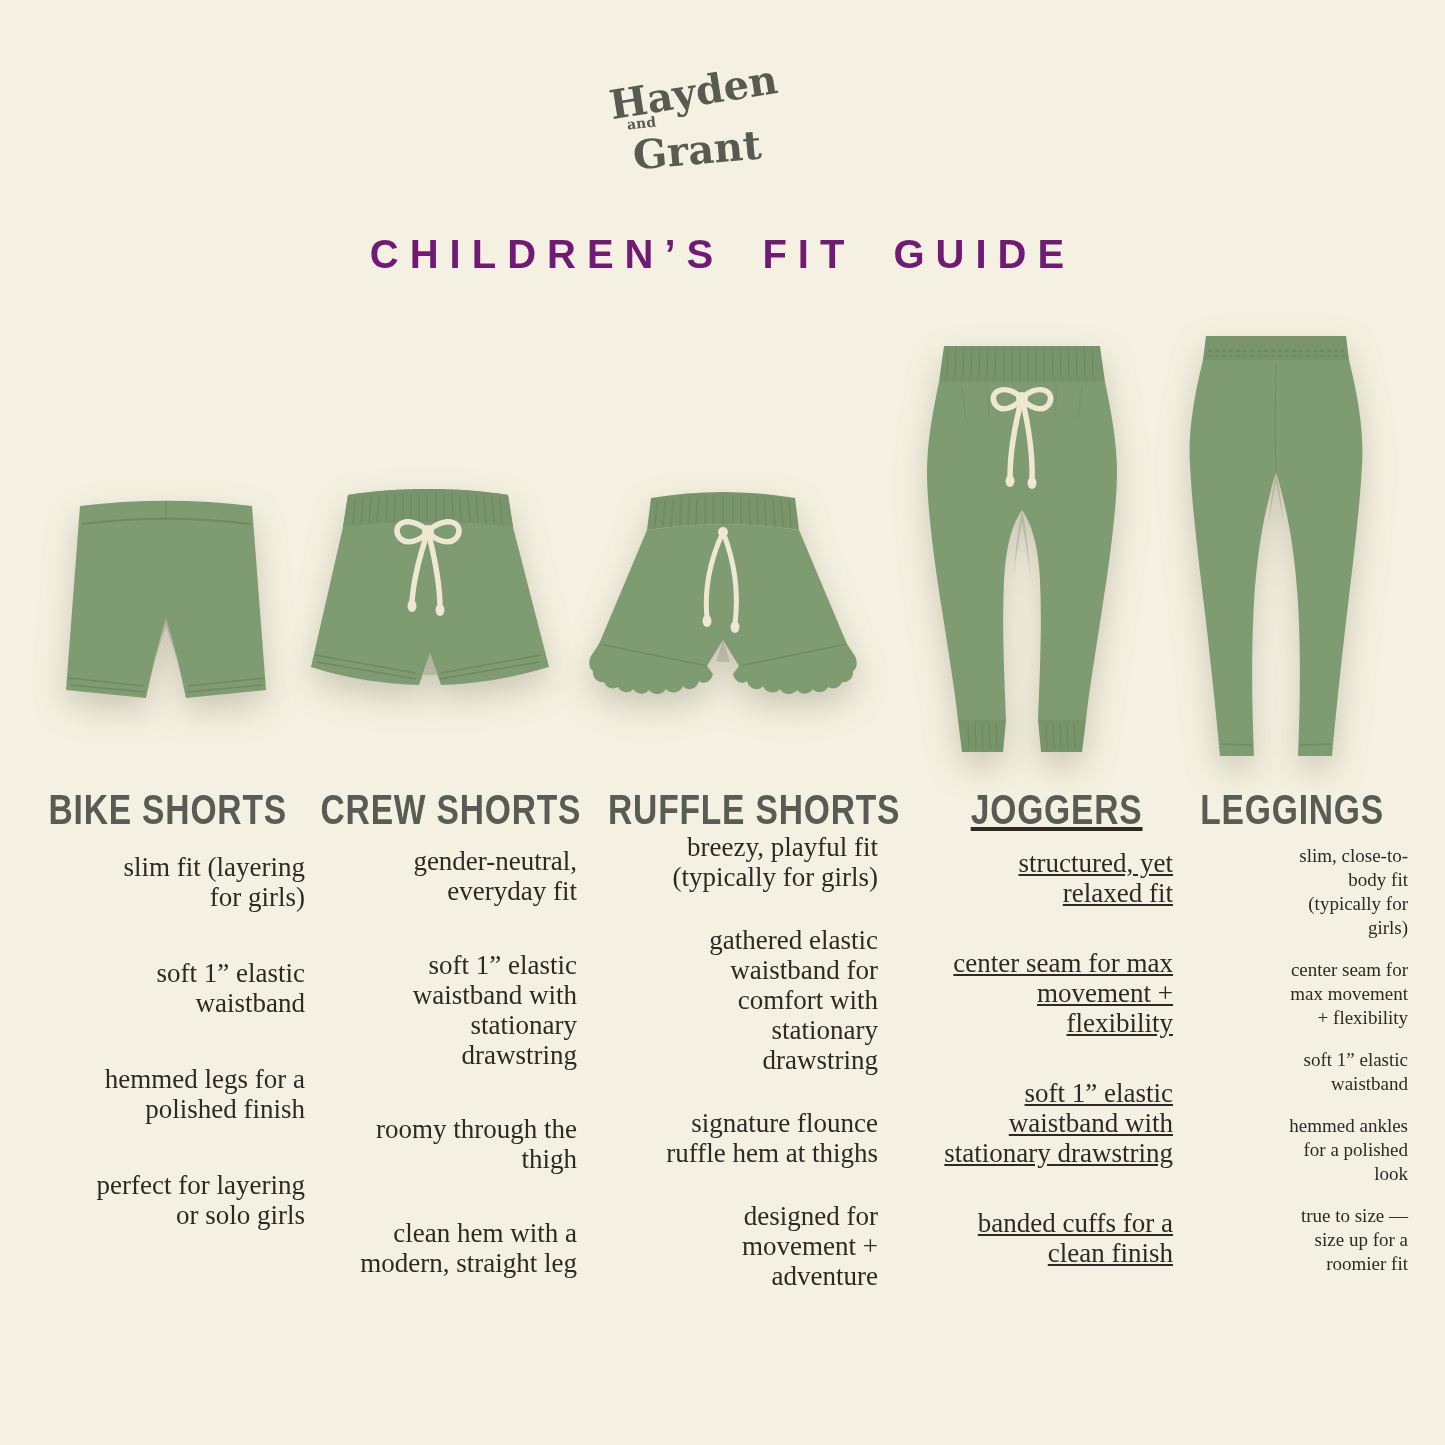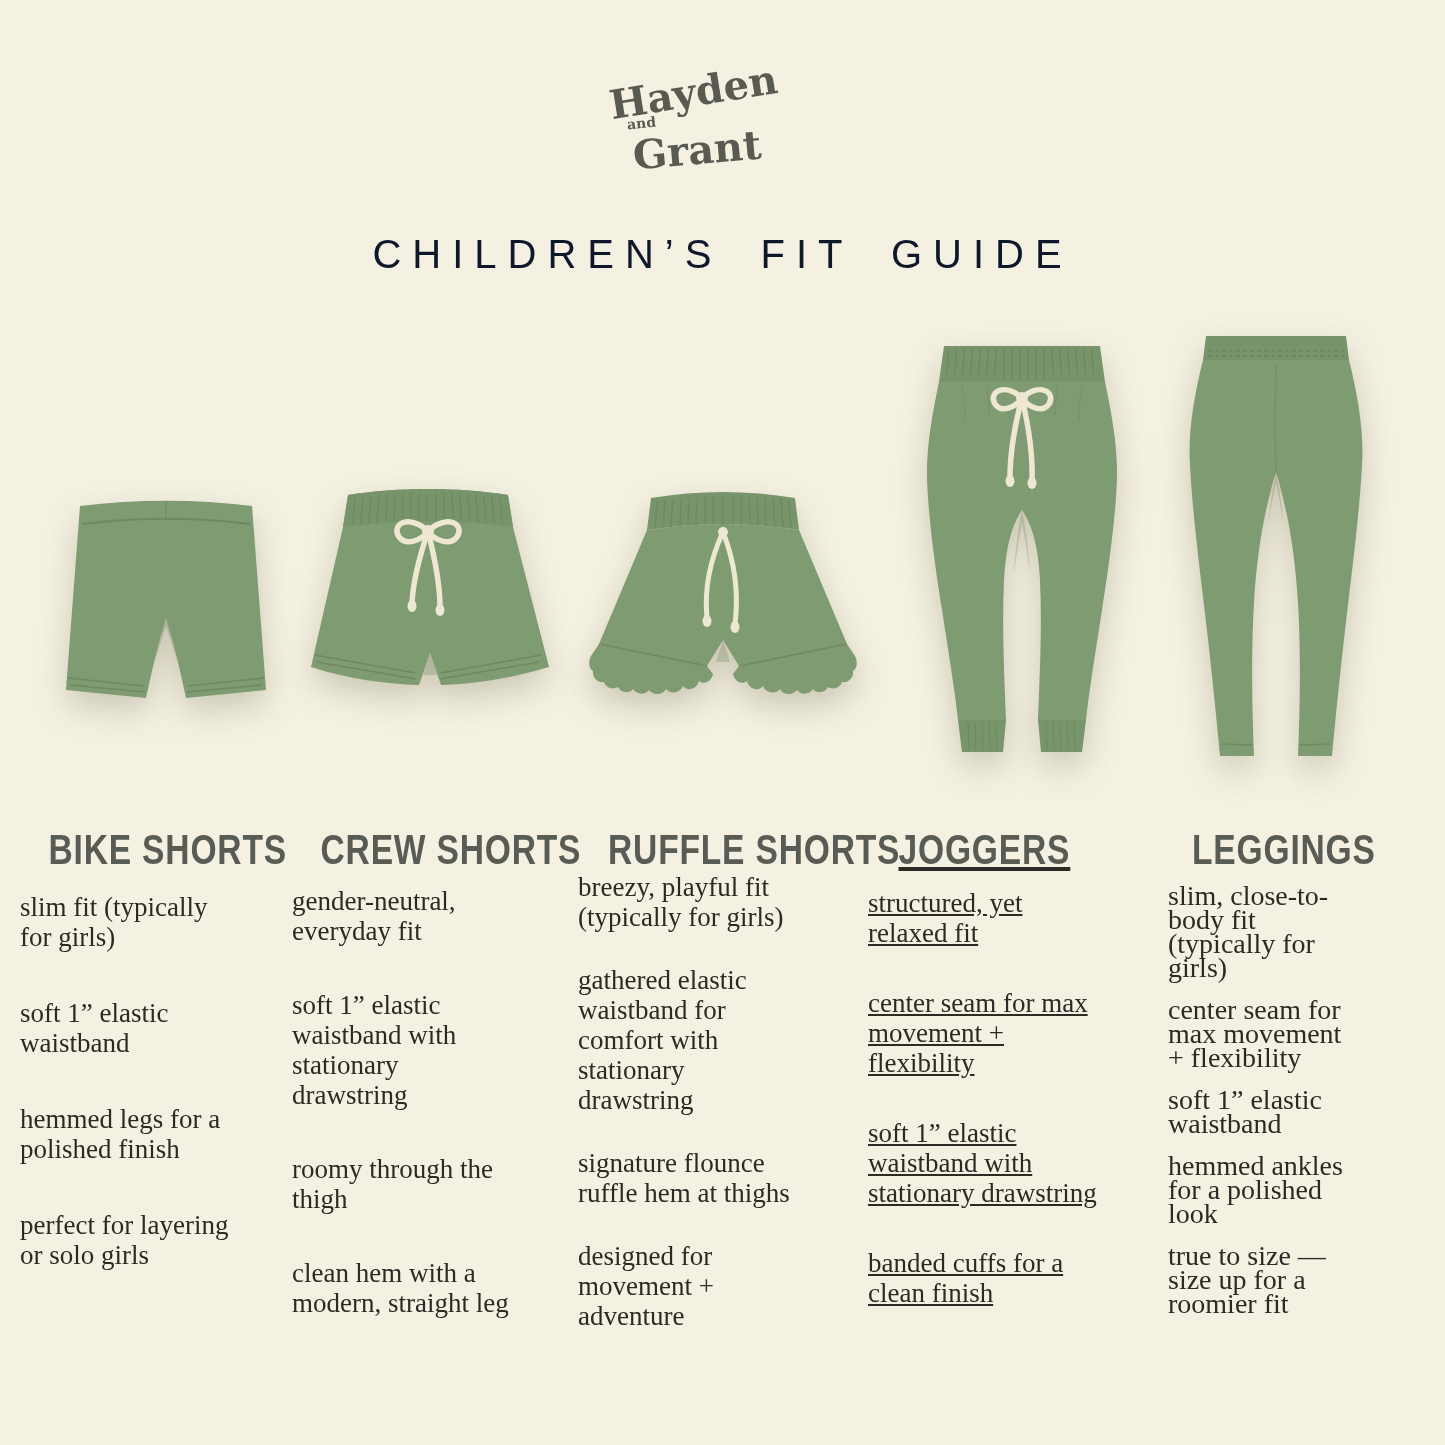--- a/index.html
+++ b/index.html
@@ -4,42 +4,42 @@
 <style>
   html,body{margin:0;padding:0;}
   body{background:#f5f1e2;font-family:"Liberation Sans",sans-serif;}
   .canvas{position:relative;width:1445px;height:1445px;background:#f5f1e2;overflow:hidden;}
 
   
   .logo{position:absolute;left:598px;top:62px;width:190px;height:122px;}
 
   
   .title{position:absolute;left:0;top:230px;width:1445px;margin:0;text-align:center;
-         font-size:40px;font-weight:400;letter-spacing:11px;word-spacing:16px;
-         color:#0f172a;line-height:48px;}
+         font-size:40px;font-weight:700;letter-spacing:11px;word-spacing:16px;
+         color:#701a75;line-height:48px;}
 
   
   .garment{position:absolute;filter:drop-shadow(0 14px 16px rgba(96,92,66,.28));}
   .garment svg{display:block;width:100%;height:100%;}
   .fig-bike{left:58px;top:494px;width:216px;height:212px;}
   .fig-crew{left:303px;top:483px;width:250px;height:210px;}
   .fig-ruffle{left:583px;top:486px;width:280px;height:208px;}
   .fig-joggers{left:922px;top:340px;width:200px;height:415px;}
   .fig-leggings{left:1178px;top:330px;width:195px;height:430px;}
 
   
-  .col{position:absolute;top:828px;text-align:left;color:#2e2924;}
+  .col{position:absolute;top:788px;text-align:right;color:#2e2924;}
   .col h2{margin:0;font-size:42px;line-height:44px;font-weight:700;color:#595c54;
           letter-spacing:1px;transform:scaleX(.8);transform-origin:50% 50%;white-space:nowrap;}
   .col p{font-family:"Liberation Serif",serif;white-space:pre-line;margin:0;}
   .c1{left:20px;width:285px;}   .c1 p{font-size:27px;line-height:30px;margin-bottom:46px;}
   .c2{left:292px;width:285px;}  .c2 p{font-size:27px;line-height:30px;margin-bottom:44px;}
   .c3{left:578px;width:300px;}  .c3 p{font-size:27px;line-height:30px;margin-bottom:33px;}
   .c4{left:868px;width:305px;text-decoration:underline;}  .c4 p{font-size:27px;line-height:30px;margin-bottom:40px;}
-  .c5{left:1168px;width:240px;} .c5 p{font-size:28px;line-height:24px;margin-bottom:18px;}
+  .c5{left:1168px;width:240px;} .c5 p{font-size:19px;line-height:24px;margin-bottom:18px;}
   .c1 .feat{margin-top:20px;} .c2 .feat{margin-top:14px;} .c3 .feat{}
   .c4 .feat{margin-top:16px;} .c5 .feat{margin-top:12px;}
 </style>
 </head>
 <body>
 
 <div class="canvas">
 
   <div class="logo">
     <svg viewBox="0 0 190 122">
@@ -132,21 +132,21 @@
       <path d="M98,143 C97,115 97,75 98,34" stroke="#5d7853" stroke-width="1.4" opacity=".25" fill="none"></path>
       <path d="M98,143 C95,158 92,176 90,196 C93,176 96,162 98,152 C100,162 103,176 106,196 C104,176 101,158 98,143" fill="#5d7853" opacity=".25"></path>
       <path d="M28,6 L168,6 L171,30 L25,30 Z" fill="#78946b"></path>
       <path d="M30,21 L166,21 M30,26 L167,26" stroke="#5d7853" stroke-width="1.4" stroke-dasharray="4 3" opacity=".5" fill="none"></path>
       <path d="M43,414 L75,415 M121,415 L153,414" stroke="#5d7853" stroke-width="1.5" opacity=".45" fill="none"></path>
     </svg>
   </div>
 
   <section class="col c1">
     <h2>BIKE SHORTS</h2>
-    <p class="feat">slim fit (typically
+    <p class="feat">slim fit (layering
 for girls)</p>
     <p>soft 1” elastic
 waistband</p>
     <p>hemmed legs for a
 polished finish</p>
     <p>perfect for layering
 or solo girls</p>
   </section>
 
   <section class="col c2">

